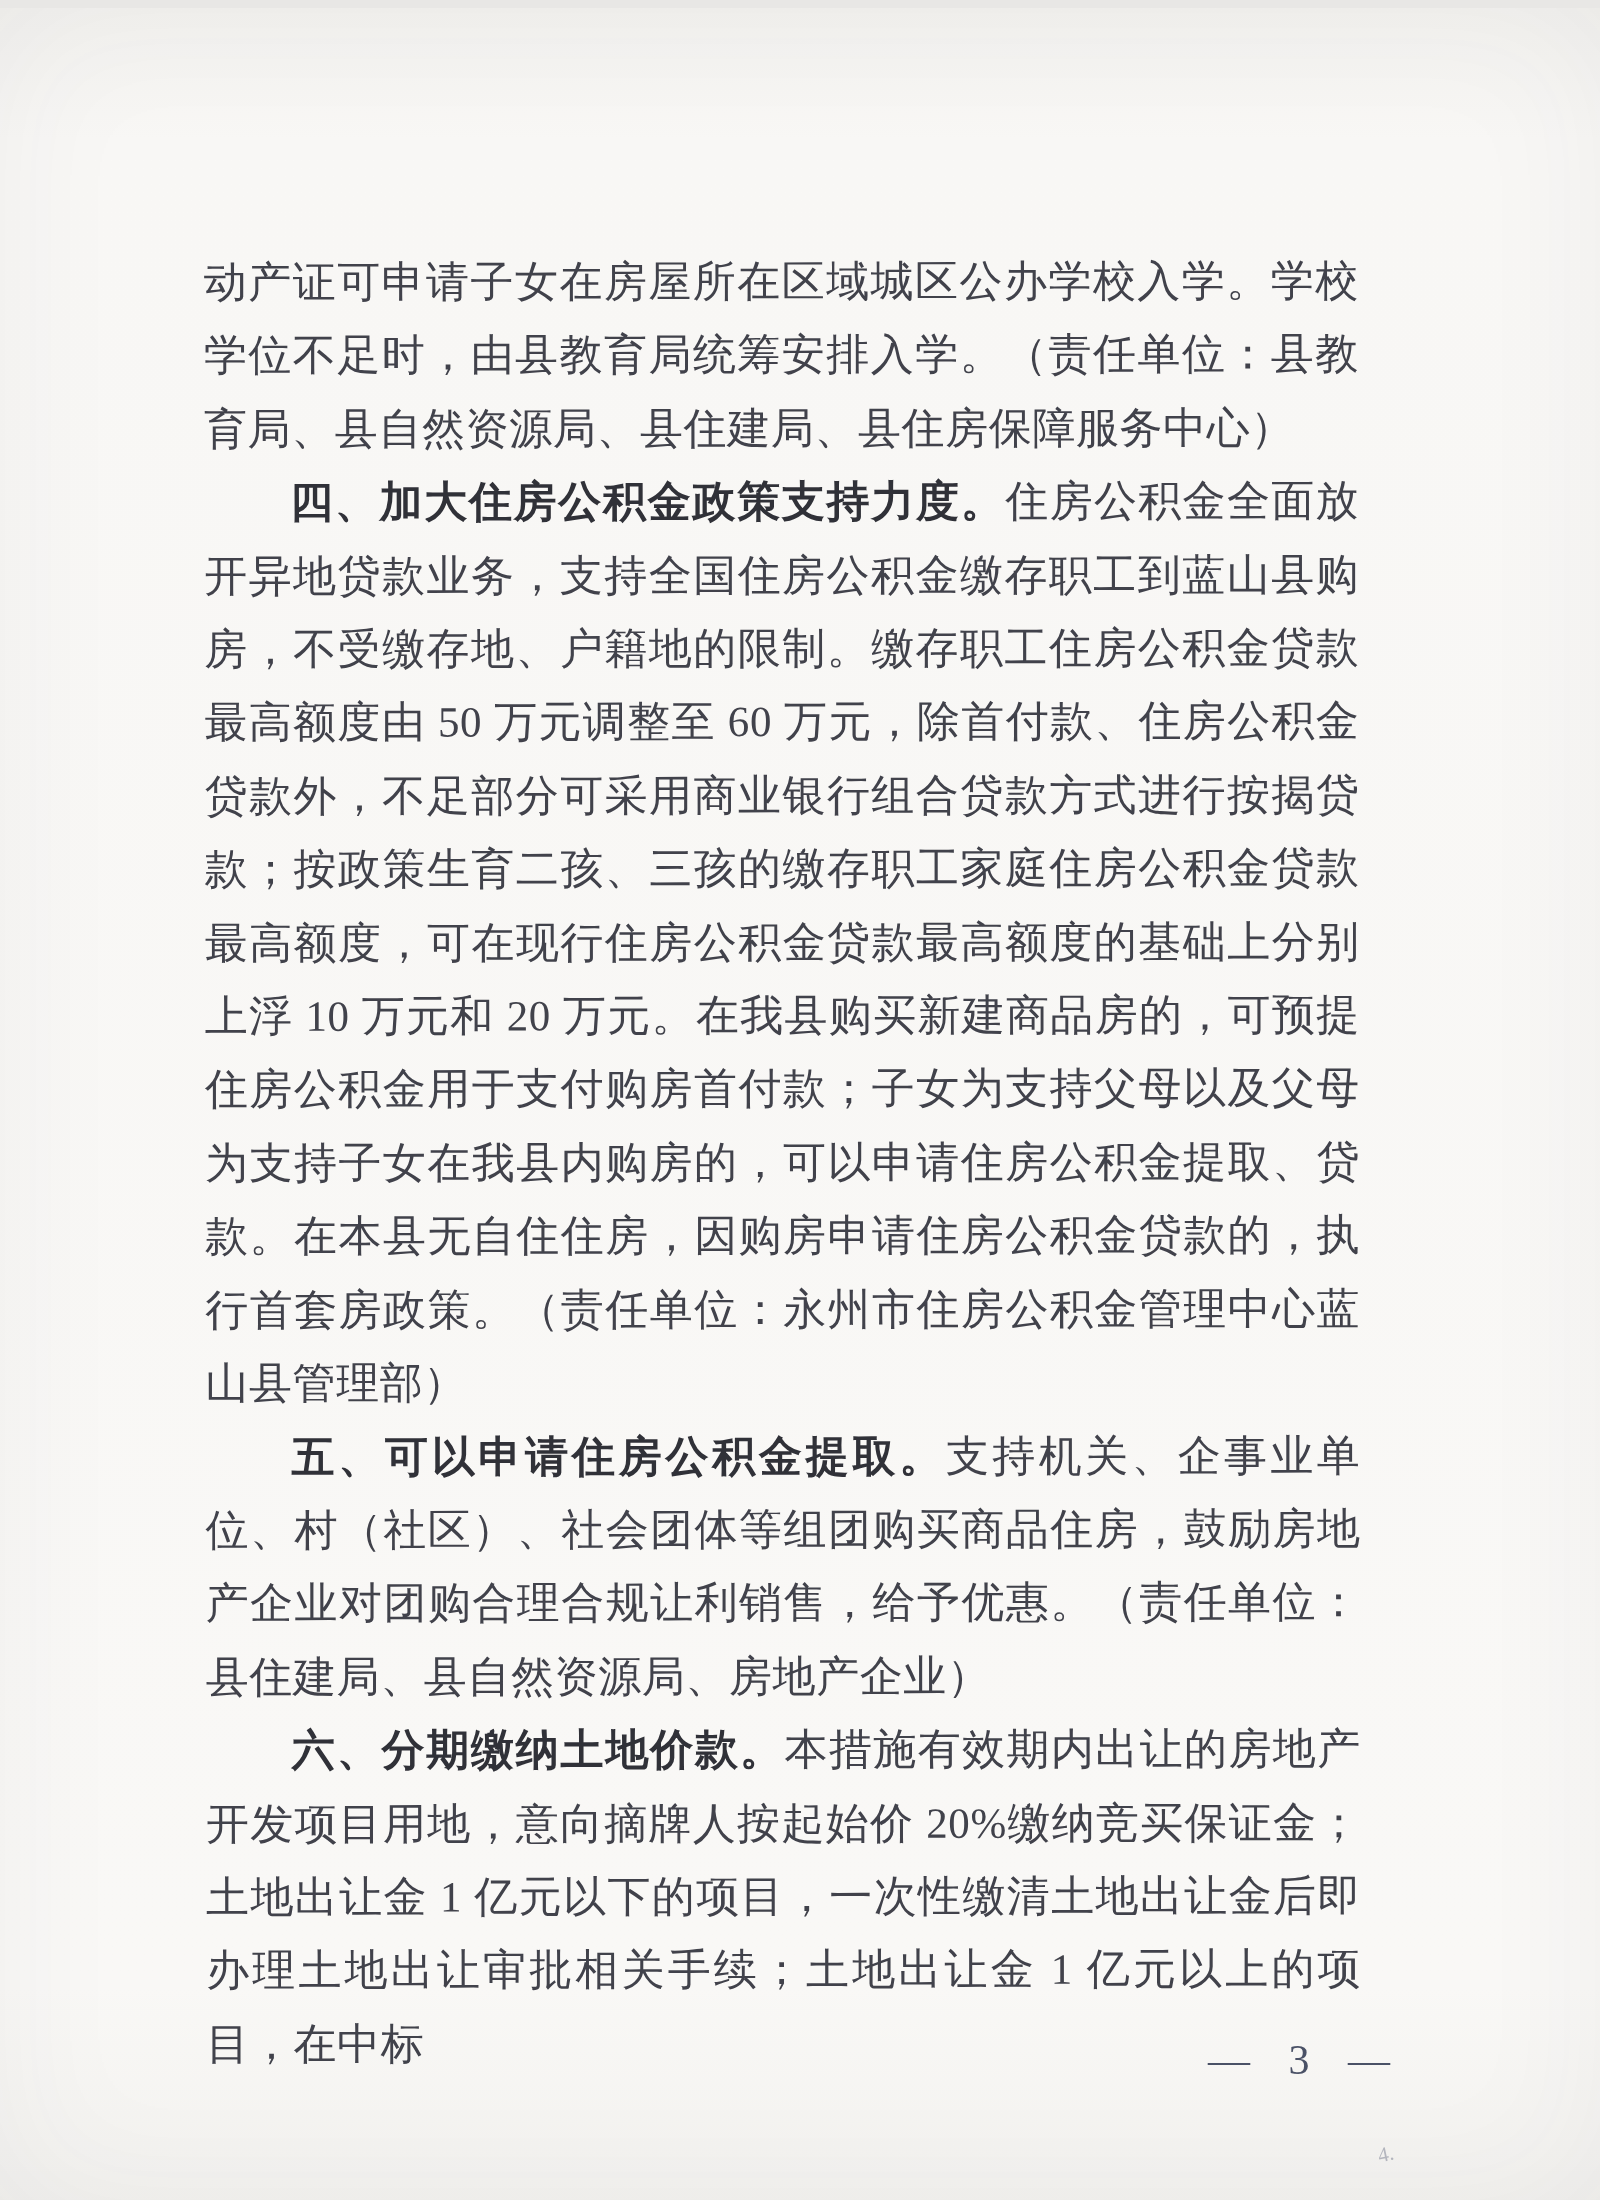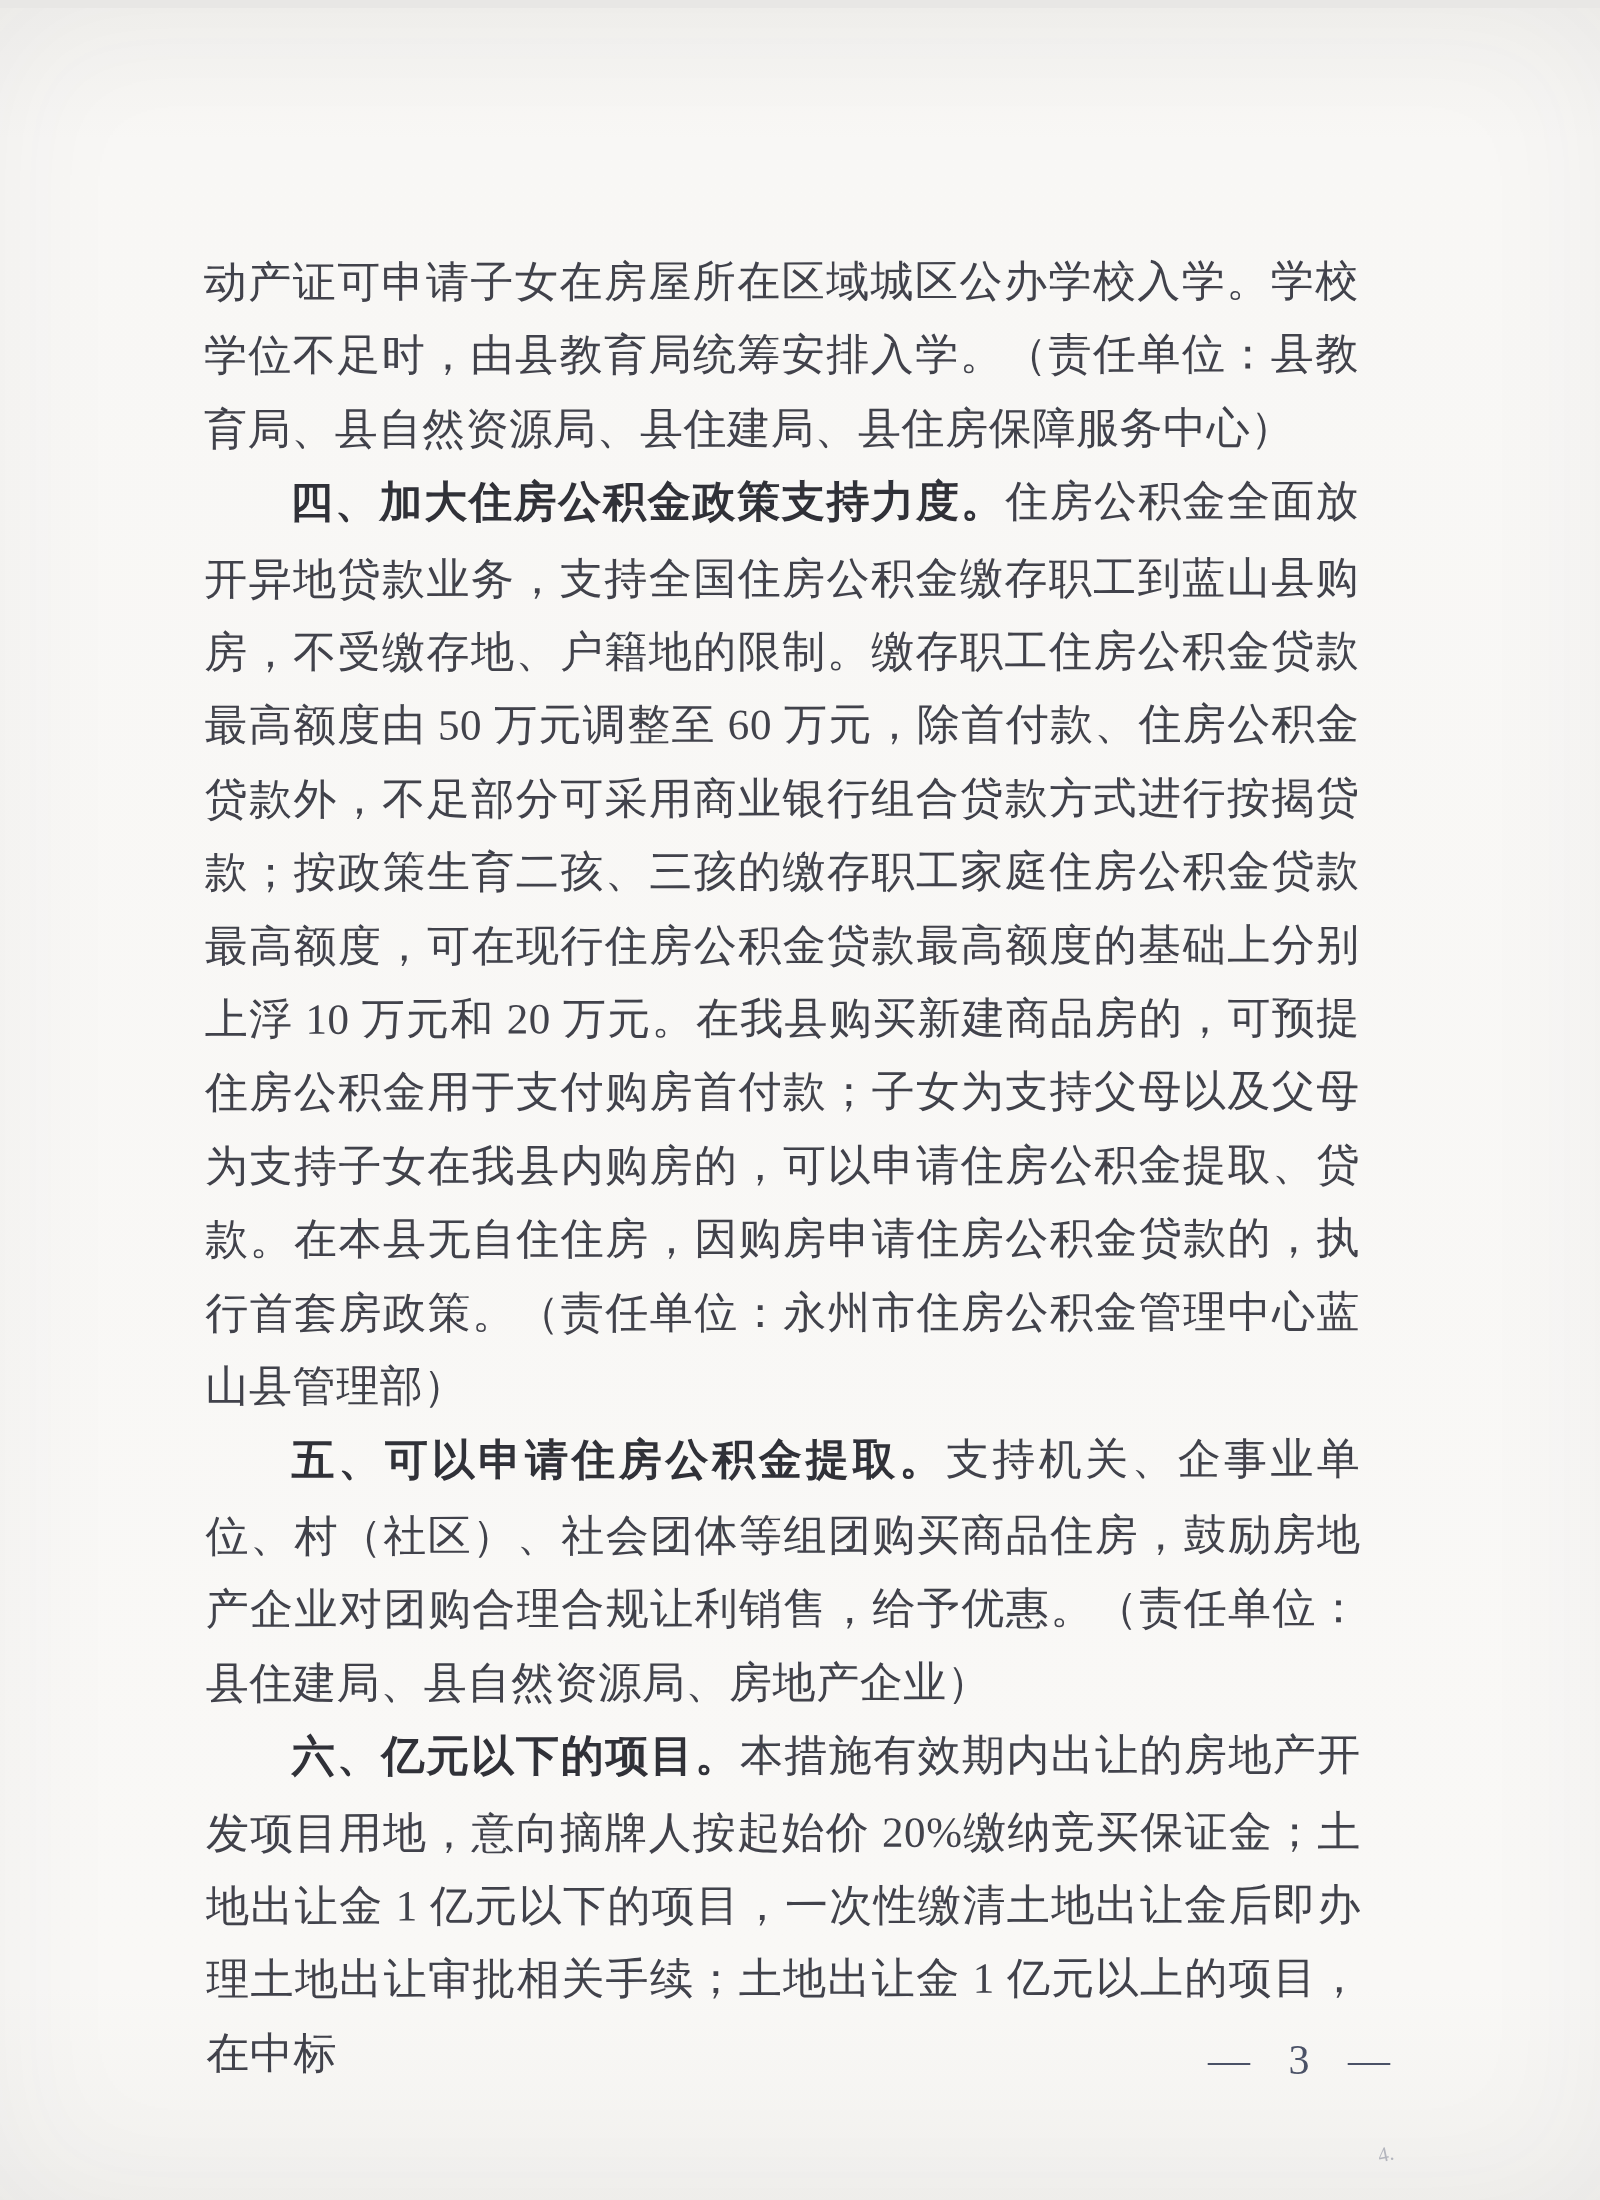--- a/index.html
+++ b/index.html
@@ -33,21 +33,21 @@
   .para {
     margin: 0;
     text-align: justify;
     text-align-last: left;
     word-break: break-all;
   }
   .para.indent {
     text-indent: 2em;
   }
   .para .heading {
-    font-family: Liberation Mono, monospace;
+    font-family: Liberation Serif, serif;
     font-weight: 700;
     color: #303138;
     letter-spacing: 1px;
   }
   .page-footer {
     position: absolute;
     left: 1208px;
     top: 2028px;
     font-size: 42px;
     color: #4a5166;
@@ -69,20 +69,20 @@
 </head>
 <body>
 
 <div class="page">
 
   <div class="text-block">
 
   <div class="para"><span>动产证可申请子女在房屋所在区域城区公办学校入学。学校学位不足时，由县教育局统筹安排入学。（责任单位：县教育局、县自然资源局、县住建局、县住房保障服务中心）</span></div>
       <div class="para indent"><span class="heading">四、加大住房公积金政策支持力度。</span><span>住房公积金全面放开异地贷款业务，支持全国住房公积金缴存职工到蓝山县购房，不受缴存地、户籍地的限制。缴存职工住房公积金贷款最高额度由 50 万元调整至 60 万元，除首付款、住房公积金贷款外，不足部分可采用商业银行组合贷款方式进行按揭贷款；按政策生育二孩、三孩的缴存职工家庭住房公积金贷款最高额度，可在现行住房公积金贷款最高额度的基础上分别上浮 10 万元和 20 万元。在我县购买新建商品房的，可预提住房公积金用于支付购房首付款；子女为支持父母以及父母为支持子女在我县内购房的，可以申请住房公积金提取、贷款。在本县无自住住房，因购房申请住房公积金贷款的，执行首套房政策。（责任单位：永州市住房公积金管理中心蓝山县管理部）</span></div>
       <div class="para indent"><span class="heading">五、可以申请住房公积金提取。</span><span>支持机关、企事业单位、村（社区）、社会团体等组团购买商品住房，鼓励房地产企业对团购合理合规让利销售，给予优惠。（责任单位：县住建局、县自然资源局、房地产企业）</span></div>
-      <div class="para indent"><span class="heading">六、亿元以下的项目。</span><span>本措施有效期内出让的房地产开发项目用地，意向摘牌人按起始价 20%缴纳竞买保证金；土地出让金 1 亿元以下的项目，一次性缴清土地出让金后即办理土地出让审批相关手续；土地出让金 1 亿元以上的项目，在中标</span></div>
+      <div class="para indent"><span class="heading">六、分期缴纳土地价款。</span><span>本措施有效期内出让的房地产开发项目用地，意向摘牌人按起始价 20%缴纳竞买保证金；土地出让金 1 亿元以下的项目，一次性缴清土地出让金后即办理土地出让审批相关手续；土地出让金 1 亿元以上的项目，在中标</span></div>
     </div>
 
   <div class="page-footer">— 3 —</div>
 
   <div class="artifact">4.</div>
 
 </div>
 
 </body></html>

